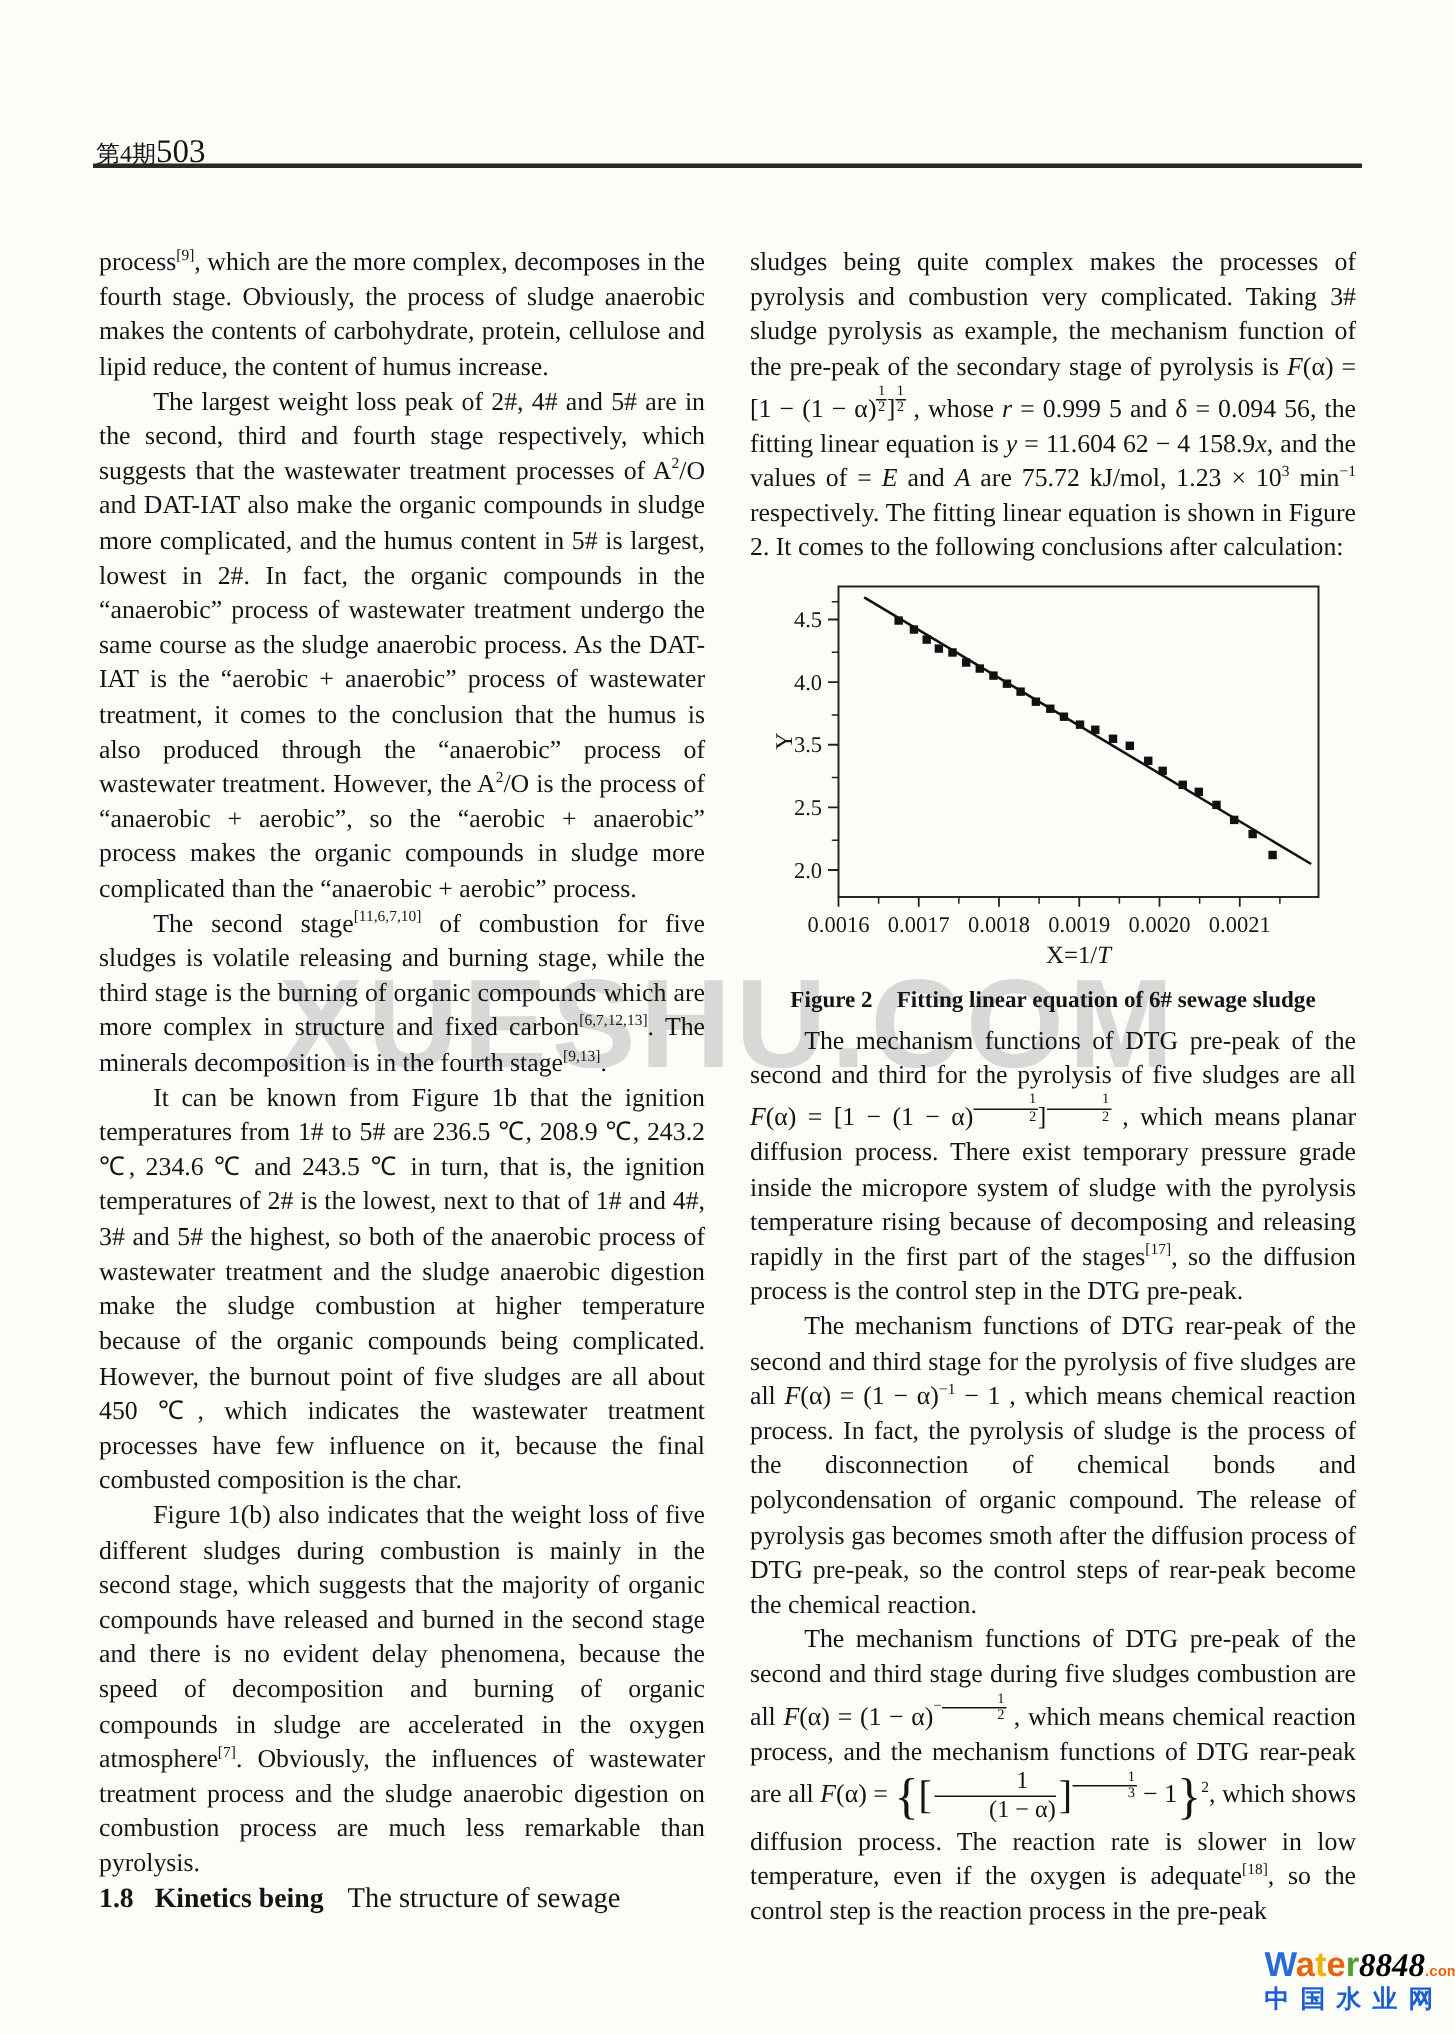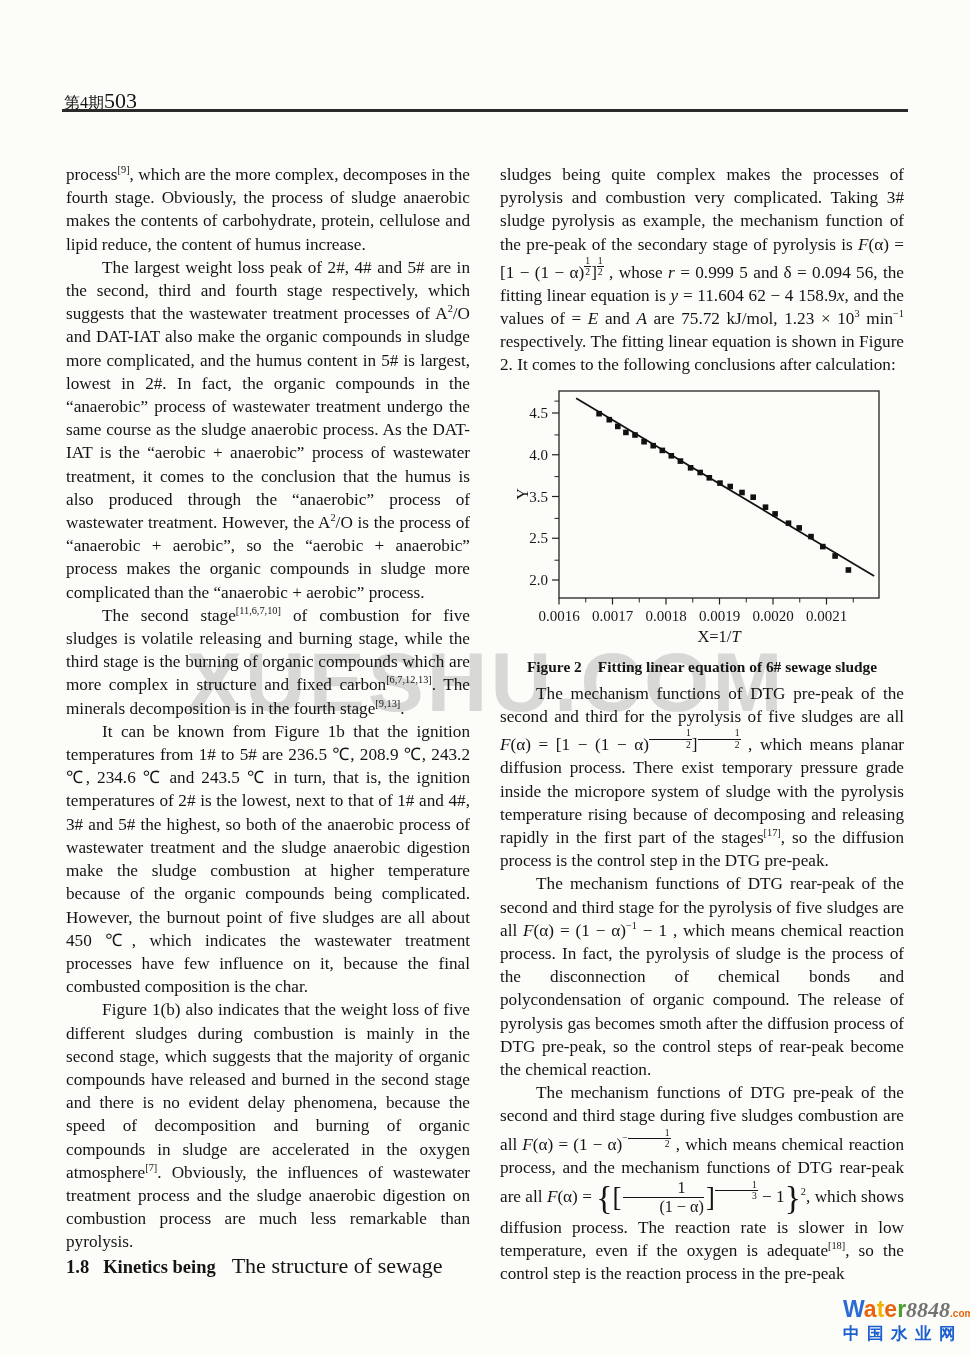--- a/index.html
+++ b/index.html
@@ -30,21 +30,21 @@
   .neg{font-size:56%;vertical-align:middle;}
   .ifrac{display:inline-block;text-align:center;vertical-align:middle;line-height:1.12;margin:0 2px;font-size:94%;}
   .ifrac .n{display:block;border-bottom:1px solid #141414;}
   .ifrac .d{display:block;}
   .bb{font-size:195%;vertical-align:-0.22em;}
   .bb2{font-size:155%;vertical-align:-0.15em;}
   
   .sect{margin-top:2px;white-space:nowrap;}
   .sect .sn{font-weight:bold;font-size:18.5px;margin-right:14px;}
   .sect .st{font-weight:bold;font-size:18.5px;margin-right:16px;}
-  .sect .sr{font-size:22px;}
+  .sect .sr{font-size:19px;}
   
   .figure{margin:6px 0 4px 0;}
   .chartbox{margin-left:16px;}
   .chartbox svg text{font-family:"Liberation Serif",serif;fill:#161616;}
   .fig-caption{text-align:center;font-size:15.4px;font-weight:bold;margin-top:2px;white-space:nowrap;}
   .fig-caption .cl{margin-right:16px;}
   
   .logo{position:absolute;left:843px;top:1298px;z-index:3;font-family:"Liberation Sans",sans-serif;line-height:1;}
   .logo .brandline{white-space:nowrap;}
   .logo .bw{font-weight:bold;font-size:23px;letter-spacing:0;margin-top:25px;}
@@ -149,18 +149,18 @@
       </div>
     </div>
 
     <p class="ind">The mechanism functions of DTG pre-peak of the second and third for the pyrolysis of five sludges are all <i>F</i>(α) = [1 − (1 − α)<sup class="sf"><span class="frac"><span class="n">1</span><span class="d">2</span></span></sup>]<sup class="sf"><span class="frac"><span class="n">1</span><span class="d">2</span></span></sup> , which means planar diffusion process. There exist temporary pressure grade inside the micropore system of sludge with the pyrolysis temperature rising because of decomposing and releasing rapidly in the first part of the stages<sup>[17]</sup>, so the diffusion process is the control step in the DTG pre-peak.</p>
     <p class="ind">The mechanism functions of DTG rear-peak of the second and third stage for the pyrolysis of five sludges are all <i>F</i>(α) = (1 − α)<sup>−1</sup> − 1 , which means chemical reaction process. In fact, the pyrolysis of sludge is the process of the disconnection of chemical bonds and polycondensation of organic compound. The release of pyrolysis gas becomes smoth after the diffusion process of DTG pre-peak, so the control steps of rear-peak become the chemical reaction.</p>
     <p class="ind">The mechanism functions of DTG pre-peak of the second and third stage during five sludges combustion are all <i>F</i>(α) = (1 − α)<sup class="sf"><span class="neg">−</span><span class="frac"><span class="n">1</span><span class="d">2</span></span></sup> , which means chemical reaction process, and the mechanism functions of DTG rear-peak are all <i>F</i>(α) = <span class="bb">{</span><span class="bb2">[</span><span class="ifrac"><span class="n">1</span><span class="d">(1 − α)</span></span><span class="bb2">]</span><sup class="sf"><span class="frac"><span class="n">1</span><span class="d">3</span></span></sup> − 1<span class="bb">}</span><sup>2</sup>, which shows diffusion process. The reaction rate is slower in low temperature, even if the oxygen is adequate<sup>[18]</sup>, so the control step is the reaction process in the pre-peak</p>
   </div>
 
   <div class="logo">
     <div class="brandline">
-      <span class="bw"><span style="color: rgb(43, 107, 212);">W</span><span style="color: rgb(232, 101, 13);">a</span><span style="color: rgb(242, 178, 0);">t</span><span style="color: rgb(232, 101, 13);">e</span><span style="color: rgb(77, 159, 47);">r</span></span><span class="bn" style="color: #737373;">8848</span><span class="tld" style="color: rgb(232, 101, 13);">.com</span>
+      <span class="bw"><span style="color: rgb(43, 107, 212);">W</span><span style="color: rgb(232, 101, 13);">a</span><span style="color: rgb(242, 178, 0);">t</span><span style="color: rgb(232, 101, 13);">e</span><span style="color: rgb(77, 159, 47);">r</span></span><span class="bn" style="color: #000000;">8848</span><span class="tld" style="color: rgb(232, 101, 13);">.com</span>
     </div>
     <div class="cn" style="color: rgb(27, 95, 208);">中国水业网</div>
   </div>
 
 </div>
 
 </body></html>

